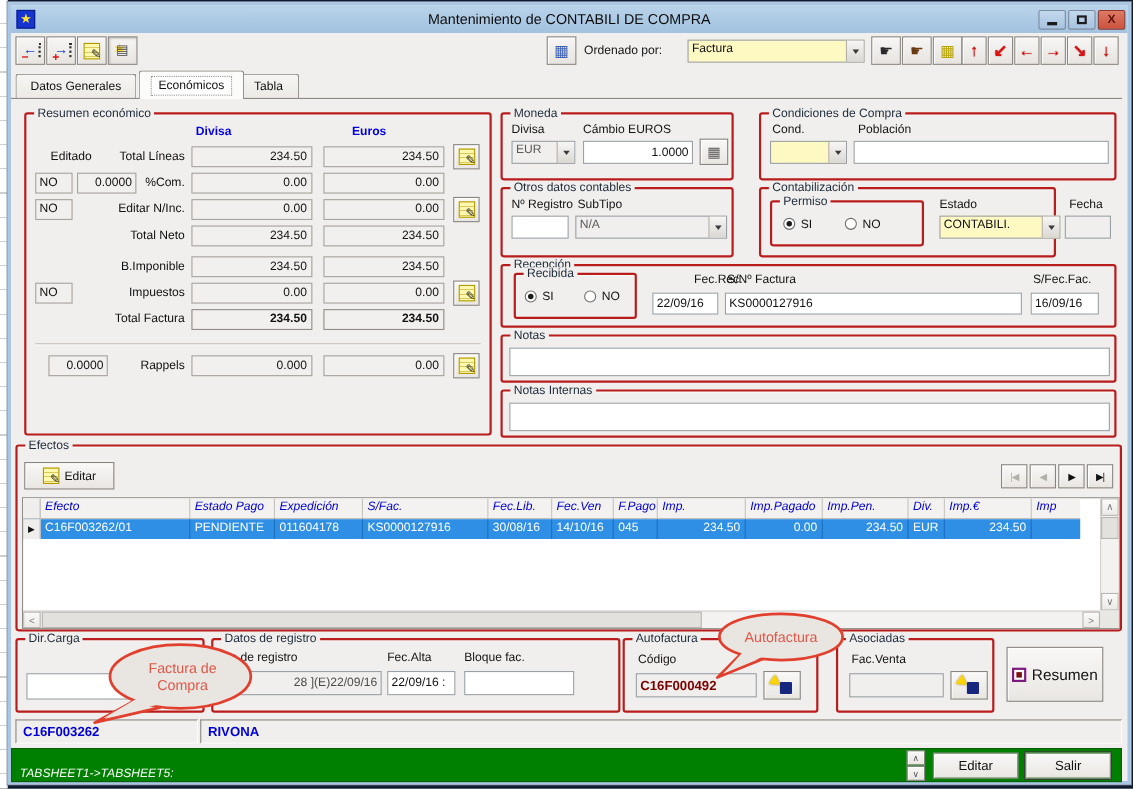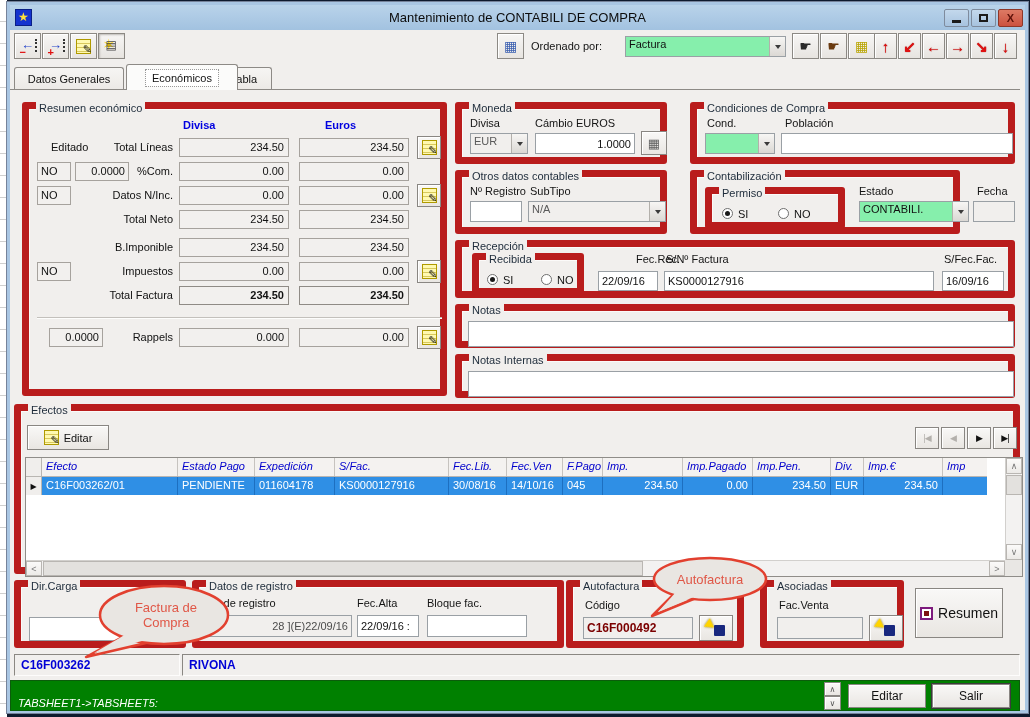--- a/index.html
+++ b/index.html
@@ -20,27 +20,27 @@
   .win-controls { margin-left:auto; display:flex; gap:2px; margin-right:2px; }
   .wc { width:25px; height:18px; border:1px solid #7e8b9d; background:linear-gradient(#c3d8ec,#a7c3df); display:flex; align-items:center; justify-content:center; border-radius:2px; }
   .wc .bar { width:9px; height:3px; background:#1b1b1b; margin-top:7px; }
   .wc .sq { width:9px; height:8px; border:2px solid #1b1b1b; }
   .wc.close { background:linear-gradient(#dd7a64,#cc5240); border-color:#8e3628; color:#5e120a; font-weight:bold; font-size:11px; }
 
   .client { position:relative; width:1013px; height:680px; }
 
   
   .lbl { position:absolute; white-space:nowrap; color:#141414; }
-  .gb { position:absolute; border:7px solid #b91c1c; border-radius:3px; box-shadow:inset 1px 1px 0 #fbfaf9; }
+  .gb { position:absolute; border:2px solid #b91c1c; border-radius:3px; box-shadow:inset 1px 1px 0 #fbfaf9; }
   .gb > .cap { position:absolute; top:-7px; left:7px; background:#f1efed; padding:0 3px; color:#1d2b3a; white-space:nowrap; }
   .tb { position:absolute; background:#fff; border:1px solid #9aa0a5; display:flex; align-items:center; padding:0 3px; overflow:hidden; white-space:nowrap; }
   .tb.dis { background:#f1efed; color:#4c4c4c; }
   .tb.num { justify-content:flex-end; }
   .btn3d { position:absolute; background:linear-gradient(#f9f8f7,#e9e6e2); border:1px solid #898682; box-shadow:inset 1px 1px 0 #ffffff; display:flex; align-items:center; justify-content:center; gap:5px; color:#111; }
-  .cb { position:absolute; border:1px solid #9aa0a5; background:#86efac; display:flex; }
+  .cb { position:absolute; border:1px solid #9aa0a5; background:#fef9c3; display:flex; }
   .cb .txt { flex:1; padding:1px 3px; overflow:hidden; white-space:nowrap; }
   .cb .drop { width:16px; background:linear-gradient(#f7f6f4,#dbd8d4); border-left:1px solid #b3b0ab; display:flex; align-items:center; justify-content:center; }
   .cb .drop::after { content:''; border:3px solid transparent; border-top:4px solid #3a3a3a; margin-top:4px; }
   .cb.dis { background:#f1efed; }
   .cb.dis .txt { color:#5a5a5a; }
   .radio { width:11px; height:11px; border-radius:50%; border:1px solid #6f6f6f; background:#fff; display:inline-block; position:relative; }
   .radio.on::after { content:''; position:absolute; left:2px; top:2px; width:5px; height:5px; border-radius:50%; background:#1a1a1a; }
 
   
   .tbtn { position:absolute; top:3px; width:27px; height:26px; background:linear-gradient(#f7f6f5,#e7e4e0); border:1px solid #8c8984; box-shadow:inset 1px 1px 0 #fff; display:flex; align-items:center; justify-content:center; }
@@ -190,21 +190,21 @@
     <div class="tbtn" style="left:960px; width:23px;">
         <span class="red-arrow">↘</span>
       </div>
     <div class="tbtn" style="left:984px; width:23px;">
         <span class="red-arrow">↓</span>
       </div>
 
     <div class="tab" style="left:4px; width:110px;">
         <span>Datos Generales</span>
       </div>
-    <div class="tab sel" style="left:116px; width:112px;">
+    <div class="tab sel" style="left:116px; width:96px;">
         <span class="in">Económicos</span>
       </div>
     <div class="tab" style="left:206px; width:56px;">
         <span>Tabla</span>
       </div>
     <div class="tabline"></div>
 
     <div class="gb" style="left:12px; top:72px; width:425px; height:294px;">
       <span class="cap">Resumen  económico</span>
       <span class="lbl" style="left:154px; top:10px; color:#0000e0; font-weight:bold;">Divisa</span>
@@ -230,21 +230,21 @@
             <span class="pctbox">0.0000</span>
             <span class="rlabel">%Com.</span>
           </div>
         <div class="vbox">0.00</div>
         <div class="vbox">0.00</div>
       </div>
 
       <div class="rrow" style="top:76px;">
         <div class="lz">
             <span class="nobox">NO</span>
-            <span class="rlabel">Datos N/Inc.</span>
+            <span class="rlabel">Editar N/Inc.</span>
           </div>
         <div class="vbox">0.00</div>
         <div class="vbox">0.00</div>
         <div class="icobtn">
             <span class="note">
               <i>✎</i>
             </span>
           </div>
       </div>
 

